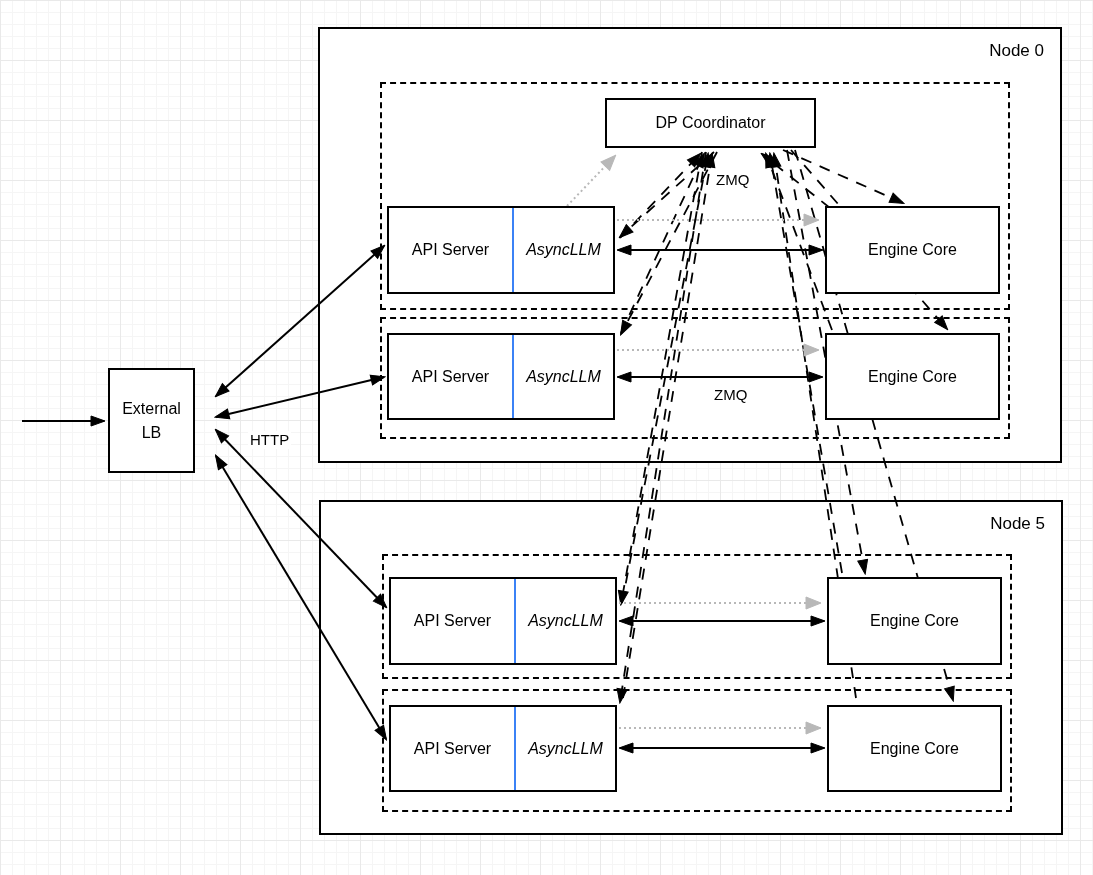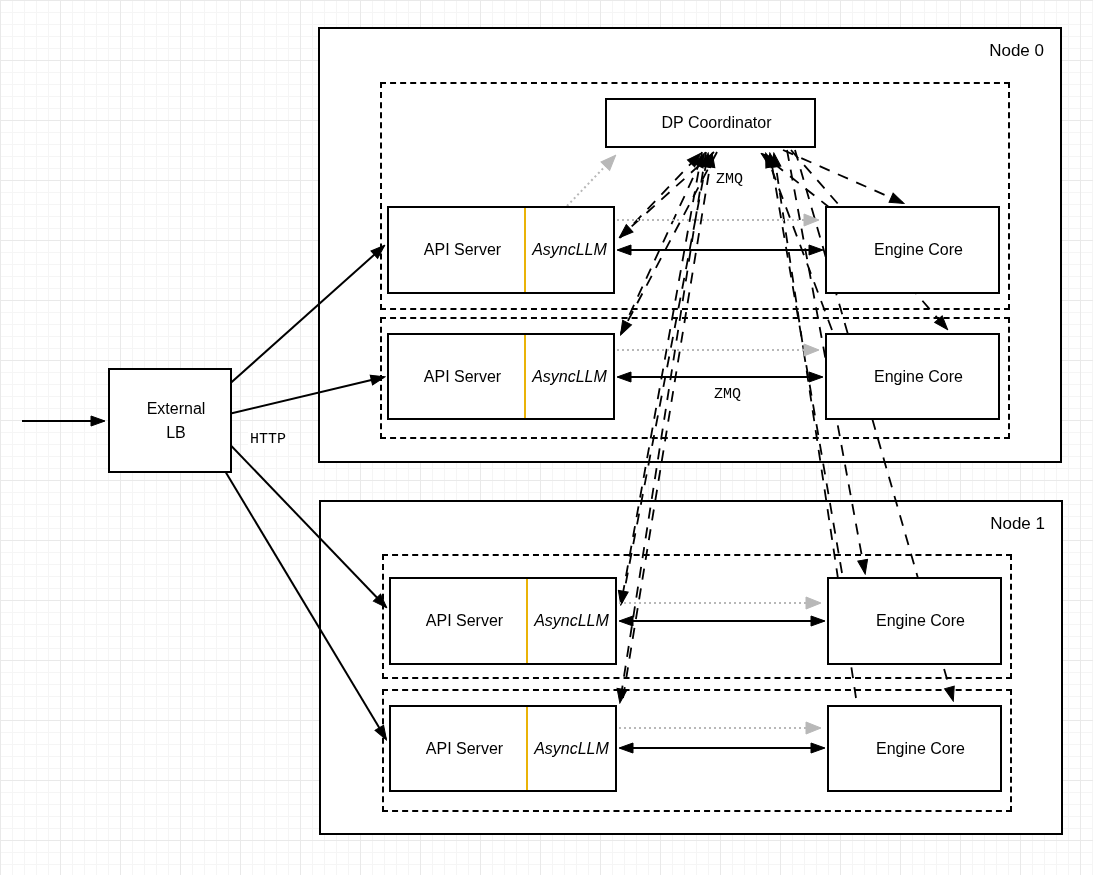--- a/index.html
+++ b/index.html
@@ -20,46 +20,46 @@
   }
   .node-label{
     position:absolute;top:12px;right:16px;font-size:17px;color:#000;
   }
   .group{
     position:absolute;border:2px dashed #000;box-sizing:border-box;
   }
   .arrows{position:absolute;left:0;top:0;z-index:2;}
   .box,.combo{
     position:absolute;background:#ffffff;border:2px solid #000;
-    box-sizing:border-box;z-index:3;color:#000;padding-left:12px;
+    box-sizing:border-box;z-index:3;color:#000;
   }
   .box{display:flex;align-items:center;justify-content:center;text-align:center;font-size:16px;}
   .combo{display:flex;}
   .cell{display:flex;align-items:center;justify-content:center;font-size:16px;white-space:nowrap;}
-  .cell.api{width:123px;border-right:2px solid #eab308;}
+  .cell.api{width:123px;border-right:2px solid #3b82f6;}
   .cell.async{flex:1;font-style:italic;}
   .lbl{
     position:absolute;z-index:4;background:#ffffff;padding:0 2px;
-    font-size:15px;color:#000;line-height:1.2;font-family:Liberation Mono, monospace;
+    font-size:15px;color:#000;line-height:1.2;
   }
   .lb-text{line-height:1.5;}
 </style>
 </head>
 <body>
 
 <div class="canvas">
 
   <div class="node" style="left:318px;top:27px;width:744px;height:436px">
     <span class="node-label">Node 0</span>
     <div class="group" style="left:60px;top:53px;width:630px;height:228px"></div>
     <div class="group" style="left:60px;top:288px;width:630px;height:122px"></div>
   </div>
 
   <div class="node" style="left:319px;top:500px;width:744px;height:335px">
-    <span class="node-label">Node 1</span>
+    <span class="node-label">Node 5</span>
     <div class="group" style="left:61px;top:52px;width:630px;height:125px"></div>
     <div class="group" style="left:61px;top:187px;width:630px;height:123px"></div>
   </div>
 
   <svg class="arrows" width="1093" height="875" viewBox="0 0 1093 875">
     <defs>
       <marker id="ae" markerUnits="userSpaceOnUse" markerWidth="16" markerHeight="12" refX="14" refY="6" orient="auto">
         <path d="M1,1 L15,6 L1,11 z" fill="#000" stroke="#000"></path>
       </marker>
       <marker id="as" markerUnits="userSpaceOnUse" markerWidth="16" markerHeight="12" refX="14" refY="6" orient="auto-start-reverse">
@@ -104,21 +104,21 @@
 
     <g stroke="#b8b8b8" stroke-width="2" stroke-dasharray="2 3" fill="none">
       <line x1="567" y1="206" x2="615" y2="156" marker-end="url(#ge)"></line>
       <line x1="617" y1="220" x2="818" y2="220" marker-end="url(#ge)"></line>
       <line x1="617" y1="350" x2="818" y2="350" marker-end="url(#ge)"></line>
       <line x1="619" y1="603" x2="820" y2="603" marker-end="url(#ge)"></line>
       <line x1="619" y1="728" x2="820" y2="728" marker-end="url(#ge)"></line>
     </g>
   </svg>
 
-  <div class="box" style="left:108px;top:368px;width:124px;height:105px">
+  <div class="box" style="left:108px;top:368px;width:87px;height:105px">
     <div class="lb-text">
       <span>External</span><br>
       <span>LB</span>
     </div>
   </div>
 
   <div class="box" style="left:605px;top:98px;width:211px;height:50px">DP Coordinator</div>
 
   <div class="combo" style="left:387px;top:206px;width:228px;height:88px">
     <div class="cell api">API Server</div>

